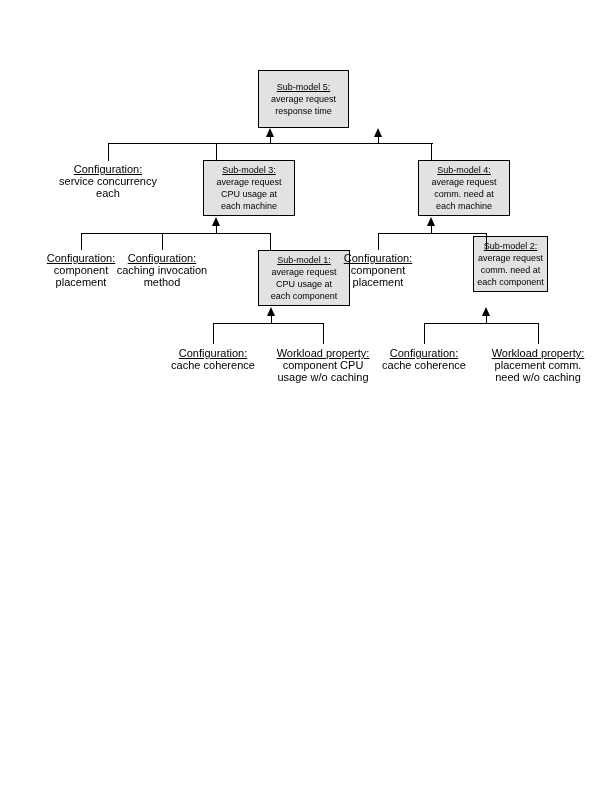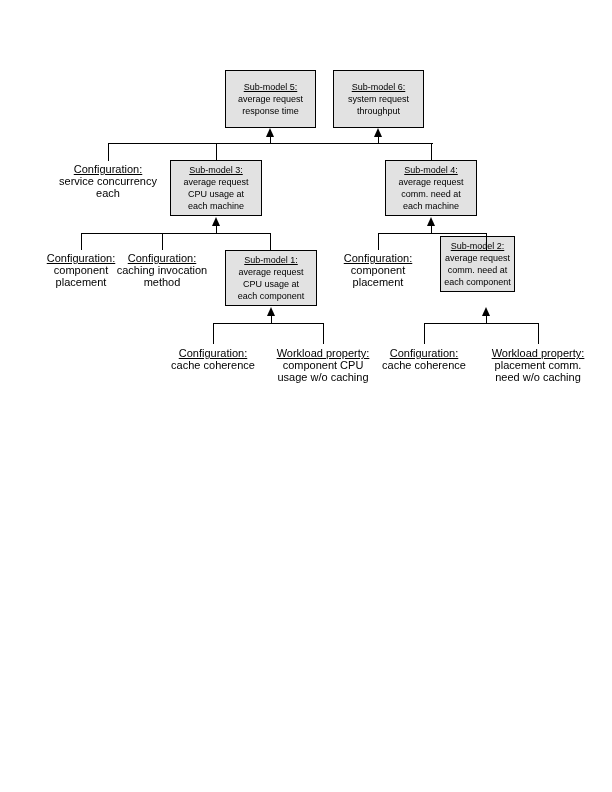--- a/index.html
+++ b/index.html
@@ -21,20 +21,21 @@
   }
   .box{
     position:absolute;
     background:var(--box-fill);
     border:1px solid var(--box-border);
     display:flex;flex-direction:column;
     align-items:center;justify-content:center;
     text-align:center;
     font-size:9px;line-height:12px;
     box-sizing:border-box;
+    margin-left:33px;
   }
   .label{
     position:absolute;
     display:flex;flex-direction:column;
     align-items:center;
     text-align:center;
     font-size:11px;line-height:12px;
     width:110px;
   }
   .t{display:block;white-space:nowrap;}
@@ -53,25 +54,20 @@
 <body>
 
 <div class="page">
 
   <div class="box" style="left:225px;top:70px;width:91px;height:58px">
     <span class="t u">Sub-model 5:</span>
     <span class="t">average request</span>
     <span class="t">response time</span>
   </div>
 
-  <div class="box" style="left:333px;top:70px;width:91px;height:58px">
-    <span class="t u">Sub-model 6:</span>
-    <span class="t">system request</span>
-    <span class="t">throughput</span>
-  </div>
 
   <div class="box" style="left:170px;top:160px;width:92px;height:56px">
     <span class="t u">Sub-model 3:</span>
     <span class="t">average request</span>
     <span class="t">CPU usage at</span>
     <span class="t">each machine</span>
   </div>
 
   <div class="box" style="left:385px;top:160px;width:92px;height:56px">
     <span class="t u">Sub-model 4:</span>

